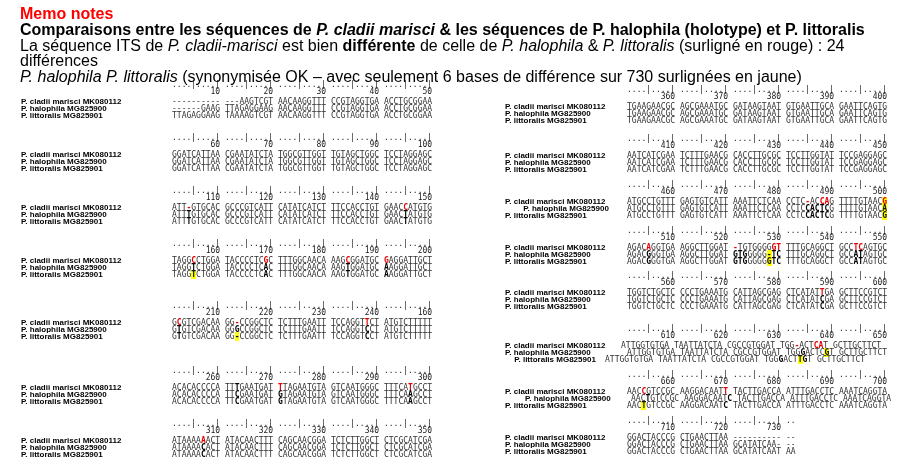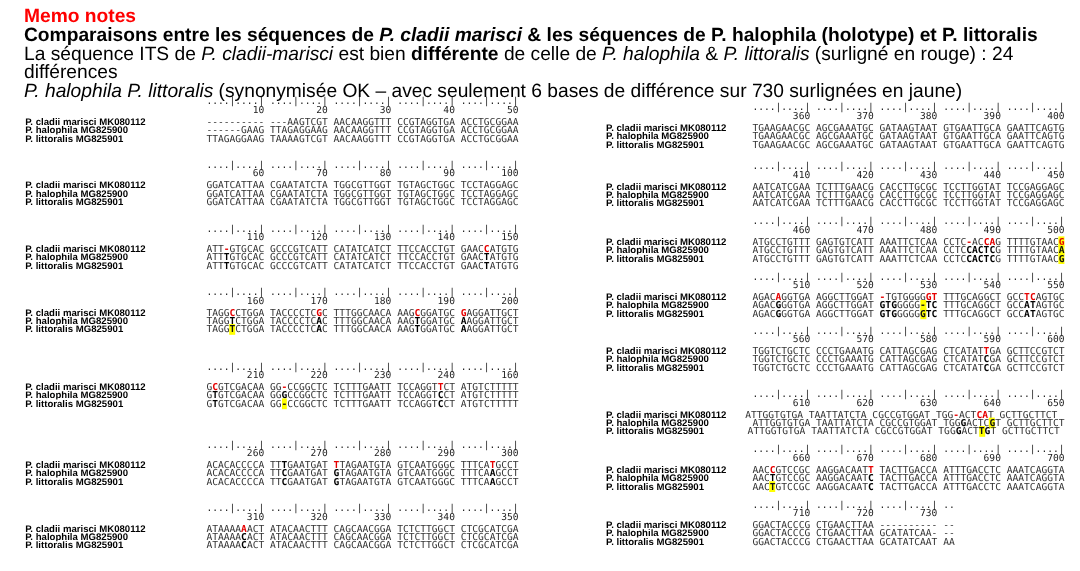--- a/index.html
+++ b/index.html
@@ -103,21 +103,21 @@
         <div class="line ruler"><span class="lab" style="width: 122px;"></span><span>....|....| ....|....| ....|....| ....|....| ....|....|</span></div>
         <div class="line ruler"><span class="lab" style="width: 122px;"></span><span>       410        420        430        440        450</span></div>
         <div class="line seqrow firstseq"><span class="lab" style="width: 122px;"><span>P. </span><span class="wavy">cladii marisci</span><span> MK080112</span></span><span class="seq"><span>AATCATCGAA TCTTTGAACG CACCTTGCGC TCCTTGGTAT TCCGAGGAGC</span></span></div>
         <div class="line seqrow"><span class="lab" style="width: 122px;"><span>P. </span><span class="wavy">halophila</span><span> MG825900</span></span><span class="seq"><span>AATCATCGAA TCTTTGAACG CACCTTGCGC TCCTTGGTAT TCCGAGGAGC</span></span></div>
         <div class="line seqrow"><span class="lab" style="width: 122px;"><span>P. </span><span class="wavy">littoralis</span><span> MG825901</span></span><span class="seq"><span>AATCATCGAA TCTTTGAACG CACCTTGCGC TCCTTGGTAT TCCGAGGAGC</span></span></div>
       </div>
       <div class="block" style="top: 181px;">
         <div class="line ruler"><span class="lab" style="width: 122px;"></span><span>....|....| ....|....| ....|....| ....|....| ....|....|</span></div>
         <div class="line ruler"><span class="lab" style="width: 122px;"></span><span>       460        470        480        490        500</span></div>
         <div class="line seqrow firstseq"><span class="lab" style="width: 122px;"><span>P. </span><span class="wavy">cladii marisci</span><span> MK080112</span></span><span class="seq"><span>ATGCCTGTTT GAGTGTCATT AAATTCTCAA CCTC</span><span class="r">-</span><span>AC</span><span class="r">CA</span><span>G TTTTGTAAC</span><span class="ry">G</span></span></div>
-        <div class="line seqrow"><span class="lab" style="width: 122px;"><span>P. </span><span class="wavy">halophila</span><span> MG825900</span></span><span class="seq"><span>ATGCCTGTTT GAGTGTCATT AAATTCTCAA CCTC</span><span class="b">CACTC</span><span>G TTTTGTAAC</span><span class="y">A</span></span></div>
+        <div class="line seqrow"><span class="lab" style="width: 122px; text-align: center;"><span>P. </span><span class="wavy">halophila</span><span> MG825900</span></span><span class="seq"><span>ATGCCTGTTT GAGTGTCATT AAATTCTCAA CCTC</span><span class="b">CACTC</span><span>G TTTTGTAAC</span><span class="y">A</span></span></div>
         <div class="line seqrow"><span class="lab" style="width: 122px;"><span>P. </span><span class="wavy">littoralis</span><span> MG825901</span></span><span class="seq"><span>ATGCCTGTTT GAGTGTCATT AAATTCTCAA CCTC</span><span class="b">CACTC</span><span>G TTTTGTAAC</span><span class="y">G</span></span></div>
       </div>
       <div class="block" style="top: 227px;">
         <div class="line ruler"><span class="lab" style="width: 122px;"></span><span>....|....| ....|....| ....|....| ....|....| ....|....|</span></div>
         <div class="line ruler"><span class="lab" style="width: 122px;"></span><span>       510        520        530        540        550</span></div>
         <div class="line seqrow firstseq"><span class="lab" style="width: 122px;"><span>P. </span><span class="wavy">cladii marisci</span><span> MK080112</span></span><span class="seq"><span>AGAC</span><span class="r">A</span><span>GGTGA AGGCTTGGAT </span><span class="r">-</span><span>TGTGGGG</span><span class="r">GT</span><span> TTTGCAGGCT GCC</span><span class="r">TC</span><span>AGTGC</span></span></div>
         <div class="line seqrow"><span class="lab" style="width: 122px;"><span>P. </span><span class="wavy">halophila</span><span> MG825900</span></span><span class="seq"><span>AGAC</span><span class="b">G</span><span>GGTGA AGGCTTGGAT </span><span class="b">GTG</span><span>GGGG</span><span class="y">-</span><span class="b">TC</span><span> TTTGCAGGCT GCC</span><span class="b">AT</span><span>AGTGC</span></span></div>
         <div class="line seqrow"><span class="lab" style="width: 122px;"><span>P. </span><span class="wavy">littoralis</span><span> MG825901</span></span><span class="seq"><span>AGAC</span><span class="b">G</span><span>GGTGA AGGCTTGGAT </span><span class="b">GTG</span><span>GGGG</span><span class="y">G</span><span class="b">TC</span><span> TTTGCAGGCT GCC</span><span class="b">AT</span><span>AGTGC</span></span></div>
       </div>
       <div class="block" style="top: 272px;">
@@ -125,27 +125,27 @@
         <div class="line ruler"><span class="lab" style="width: 122px;"></span><span>       560        570        580        590        600</span></div>
         <div class="line seqrow firstseq"><span class="lab" style="width: 122px;"><span>P. </span><span class="wavy">cladii marisci</span><span> MK080112</span></span><span class="seq"><span>TGGTCTGCTC CCCTGAAATG CATTAGCGAG CTCATAT</span><span class="r">T</span><span>GA GCTTCCGTCT</span></span></div>
         <div class="line seqrow"><span class="lab" style="width: 122px;"><span>P. </span><span class="wavy">halophila</span><span> MG825900</span></span><span class="seq"><span>TGGTCTGCTC CCCTGAAATG CATTAGCGAG CTCATAT</span><span class="b">C</span><span>GA GCTTCCGTCT</span></span></div>
         <div class="line seqrow"><span class="lab" style="width: 122px;"><span>P. </span><span class="wavy">littoralis</span><span> MG825901</span></span><span class="seq"><span>TGGTCTGCTC CCCTGAAATG CATTAGCGAG CTCATAT</span><span class="b">C</span><span>GA GCTTCCGTCT</span></span></div>
       </div>
       <div class="block" style="top: 325px;">
         <div class="line ruler"><span class="lab" style="width: 122px;"></span><span>....|....| ....|....| ....|....| ....|....| ....|....|</span></div>
         <div class="line ruler"><span class="lab" style="width: 122px;"></span><span>       610        620        630        640        650</span></div>
         <div class="line seqrow firstseq"><span class="lab" style="width: 116px;"><span>P. </span><span class="wavy">cladii marisci</span><span> MK080112</span></span><span class="seq"><span>ATTGGTGTGA TAATTATCTA CGCCGTGGAT TGG</span><span class="r">-</span><span>ACT</span><span class="r">CA</span><span>T GCTTGCTTCT</span></span></div>
         <div class="line seqrow"><span class="lab" style="width: 122px;"><span>P. </span><span class="wavy">halophila</span><span> MG825900</span></span><span class="seq"><span>ATTGGTGTGA TAATTATCTA CGCCGTGGAT TGG</span><span class="b">G</span><span>ACTC</span><span class="y">G</span><span>T GCTTGCTTCT</span></span></div>
-        <div class="line seqrow"><span class="lab" style="width: 118px;"><span>P. </span><span class="wavy">littoralis</span><span> MG825901</span></span><span class="seq"><span>ATTGGTGTGA TAATTATCTA CGCCGTGGAT TGG</span><span class="b">G</span><span>ACT</span><span class="y">T</span><span class="b">G</span><span>T GCTTGCTTCT</span></span></div>
+        <div class="line seqrow"><span class="lab" style="width: 100px; text-align: center;"><span>P. </span><span class="wavy">littoralis</span><span> MG825901</span></span><span class="seq"><span>ATTGGTGTGA TAATTATCTA CGCCGTGGAT TGG</span><span class="b">G</span><span>ACT</span><span class="y">T</span><span class="b">G</span><span>T GCTTGCTTCT</span></span></div>
       </div>
       <div class="block" style="top: 371px;">
         <div class="line ruler"><span class="lab" style="width: 122px;"></span><span>....|....| ....|....| ....|....| ....|....| ....|....|</span></div>
         <div class="line ruler"><span class="lab" style="width: 122px;"></span><span>       660        670        680        690        700</span></div>
         <div class="line seqrow firstseq"><span class="lab" style="width: 122px;"><span>P. </span><span class="wavy">cladii marisci</span><span> MK080112</span></span><span class="seq"><span>AAC</span><span class="r">C</span><span>GTCCGC AAGGACAAT</span><span class="r">T</span><span> TACTTGACCA ATTTGACCTC AAATCAGGTA</span></span></div>
-        <div class="line seqrow"><span class="lab" style="width: 122px;"><span>P. </span><span class="wavy">halophila</span><span> MG825900</span></span><span class="seq"><span>AAC</span><span class="b">T</span><span>GTCCGC AAGGACAAT</span><span class="b">C</span><span> TACTTGACCA ATTTGACCTC AAATCAGGTA</span></span></div>
+        <div class="line seqrow"><span class="lab" style="width: 106px; margin-left: 20px;"><span>P. </span><span class="wavy">halophila</span><span> MG825900</span></span><span class="seq"><span>AAC</span><span class="b">T</span><span>GTCCGC AAGGACAAT</span><span class="b">C</span><span> TACTTGACCA ATTTGACCTC AAATCAGGTA</span></span></div>
         <div class="line seqrow"><span class="lab" style="width: 122px;"><span>P. </span><span class="wavy">littoralis</span><span> MG825901</span></span><span class="seq"><span>AAC</span><span class="y">T</span><span>GTCCGC AAGGACAAT</span><span class="b">C</span><span> TACTTGACCA ATTTGACCTC AAATCAGGTA</span></span></div>
       </div>
       <div class="block" style="top: 417px;">
         <div class="line ruler"><span class="lab" style="width: 122px;"></span><span>....|....| ....|....| ....|....| ..</span></div>
         <div class="line ruler"><span class="lab" style="width: 122px;"></span><span>       710        720        730</span></div>
         <div class="line seqrow firstseq"><span class="lab" style="width: 122px;"><span>P. </span><span class="wavy">cladii marisci</span><span> MK080112</span></span><span class="seq"><span>GGACTACCCG CTGAACTTAA ---------- --</span></span></div>
         <div class="line seqrow"><span class="lab" style="width: 122px;"><span>P. </span><span class="wavy">halophila</span><span> MG825900</span></span><span class="seq"><span>GGACTACCCG CTGAACTTAA GCATATCAA- --</span></span></div>
         <div class="line seqrow"><span class="lab" style="width: 122px;"><span>P. </span><span class="wavy">littoralis</span><span> MG825901</span></span><span class="seq"><span>GGACTACCCG CTGAACTTAA GCATATCAAT AA</span></span></div>
       </div>
     </div>

